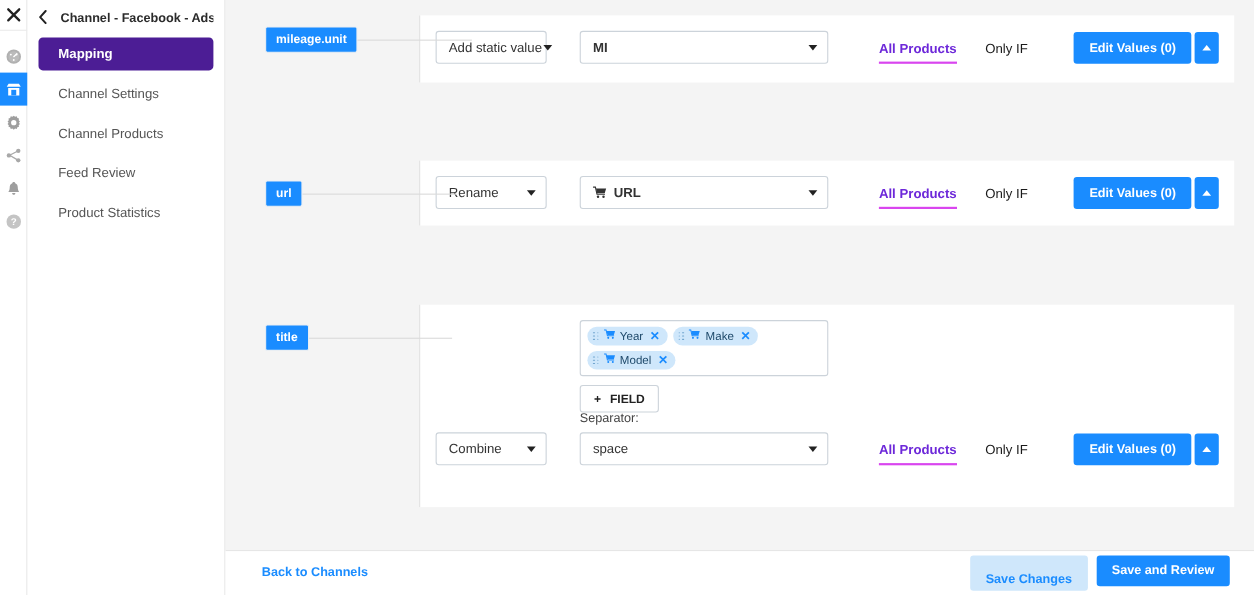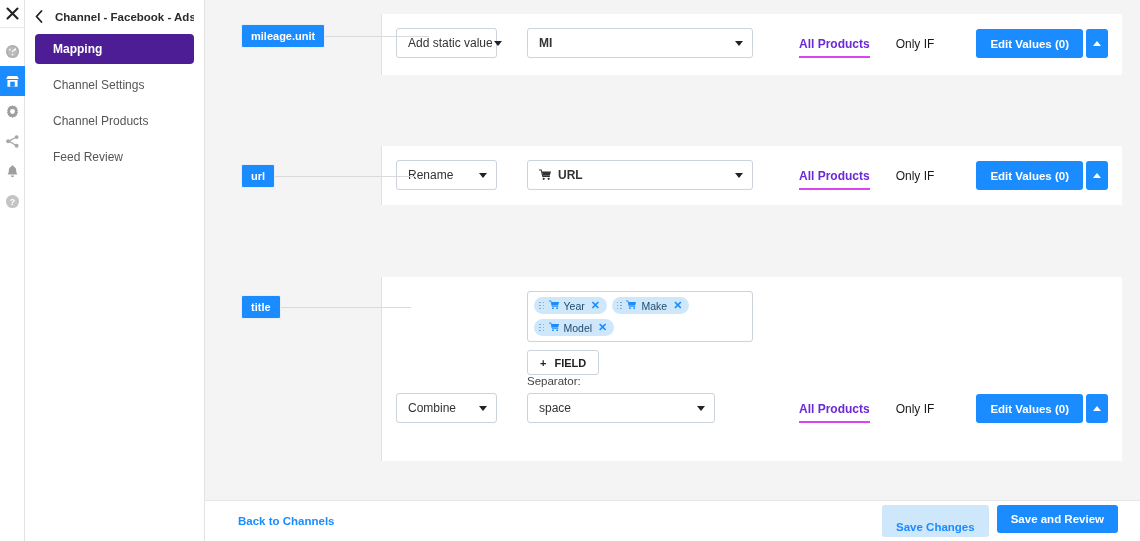--- a/index.html
+++ b/index.html
@@ -89,21 +89,21 @@
     position: absolute; right: 9px; top: 50%; margin-top: -2px;
     width: 0; height: 0;
     border-left: 4px solid transparent; border-right: 4px solid transparent;
     border-top: 5px solid #222;
   }
   .sel.inline-caret { padding-right: 11px; }
   .sel.inline-caret .caret { position: static; margin: 0 0 0 1px; }
 
   .sel-op   { width: 101px; }
   .sel-val  { width: 226px; font-weight: bold; }
-  .sel-sep  { width: 188px; }
+  .sel-sep  { width: 226px; }
 
   .cart-ic { margin-right: 6px; display: inline-flex; }
 
   .tabs { display: flex; align-items: flex-start; gap: 26px; }
   .tab {
     font-size: 12px; color: #1a1a1a; cursor: pointer;
     padding-bottom: 5px; white-space: nowrap;
   }
   .tab.active { color: #6d28d9; font-weight: bold; border-bottom: 2px solid #d946ef; }
 
@@ -244,20 +244,23 @@
         <span>Mapping</span>
       </div>
       <div class="side-item">
         <span>Channel Settings</span>
       </div>
       <div class="side-item">
         <span>Channel Products</span>
       </div>
       <div class="side-item">
         <span>Feed Review</span>
+      </div>
+      <div class="side-item">
+        <span>Product Statistics</span>
       </div>
     </div>
   </div>
 
   <div class="content">
 
     <div class="maprow" style="position:absolute;left:0;top:0;right:0;height:75px;">
       <div class="tagwrap" style="top:24px;align-items:center;">
         <span class="tag">mileage.unit</span>
         <span class="connector" style="width:104px;"></span>

